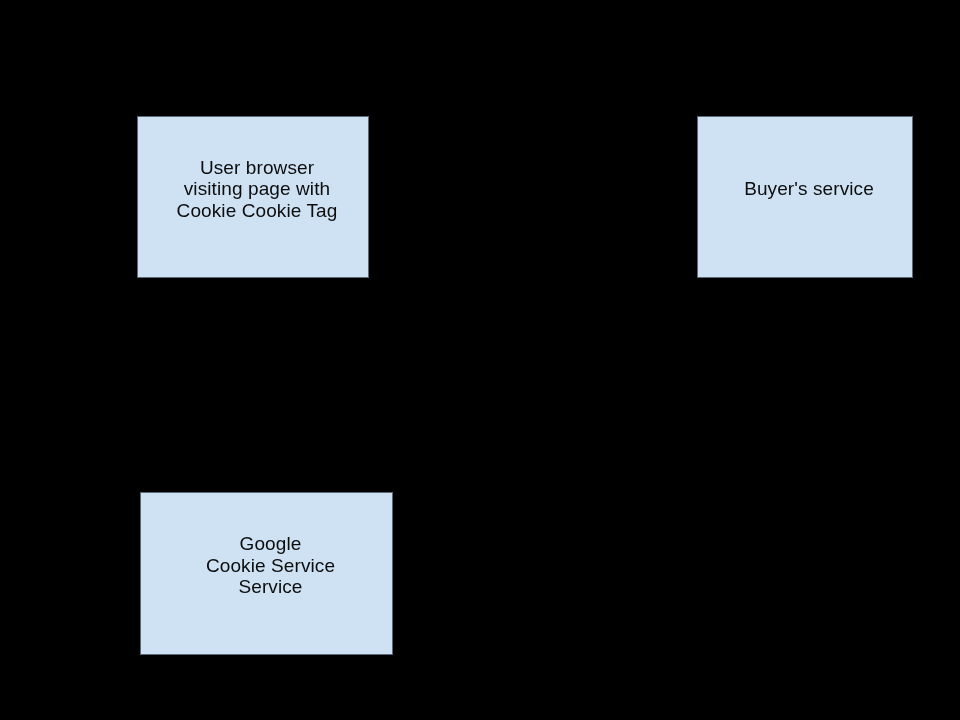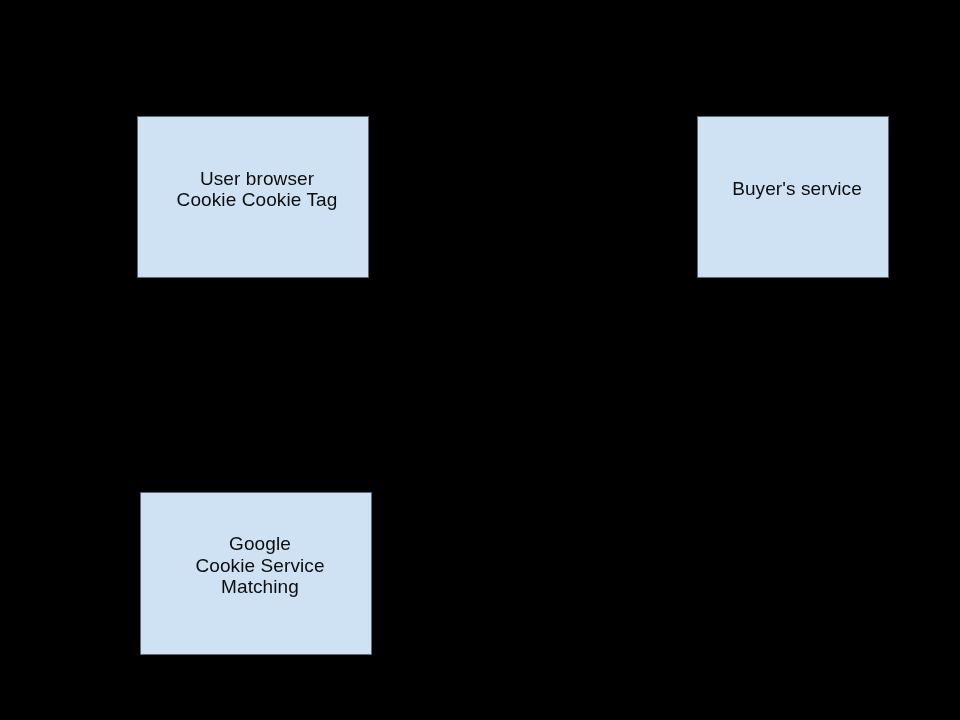--- a/index.html
+++ b/index.html
@@ -29,42 +29,43 @@
     line-height: 21.4px;
     letter-spacing: 0.1px;
   }
   .node .label {
     transform: translateY(-8px);
     width: 100%;
     padding-left: 8px;
   }
   
   .node-user-browser   { left: 137px; top: 116px; width: 232px; height: 162px; }
-  .node-buyers-service { left: 697px; top: 116px; width: 192px; height: 162px; }
-  .node-google-cms     { left: 140px; top: 492px; width: 232px; height: 163px; }
+  .node-buyers-service { left: 697px; top: 116px; width: 216px; height: 162px; }
+  .node-google-cms     { left: 140px; top: 492px; width: 253px; height: 163px; }
 </style>
 </head>
 <body>
 
 <div class="canvas">
 
   <div class="node node-user-browser">
     <div class="label">
       <div>User browser</div>
+      <div>visiting page with</div>
       <div>Cookie Cookie Tag</div>
     </div>
   </div>
 
   <div class="node node-buyers-service">
     <div class="label">
       <div>Buyer's service</div>
     </div>
   </div>
 
   <div class="node node-google-cms">
     <div class="label">
       <div>Google</div>
       <div>Cookie Service</div>
-      <div>Matching</div>
+      <div>Service</div>
     </div>
   </div>
 
 </div>
 
 </body></html>

